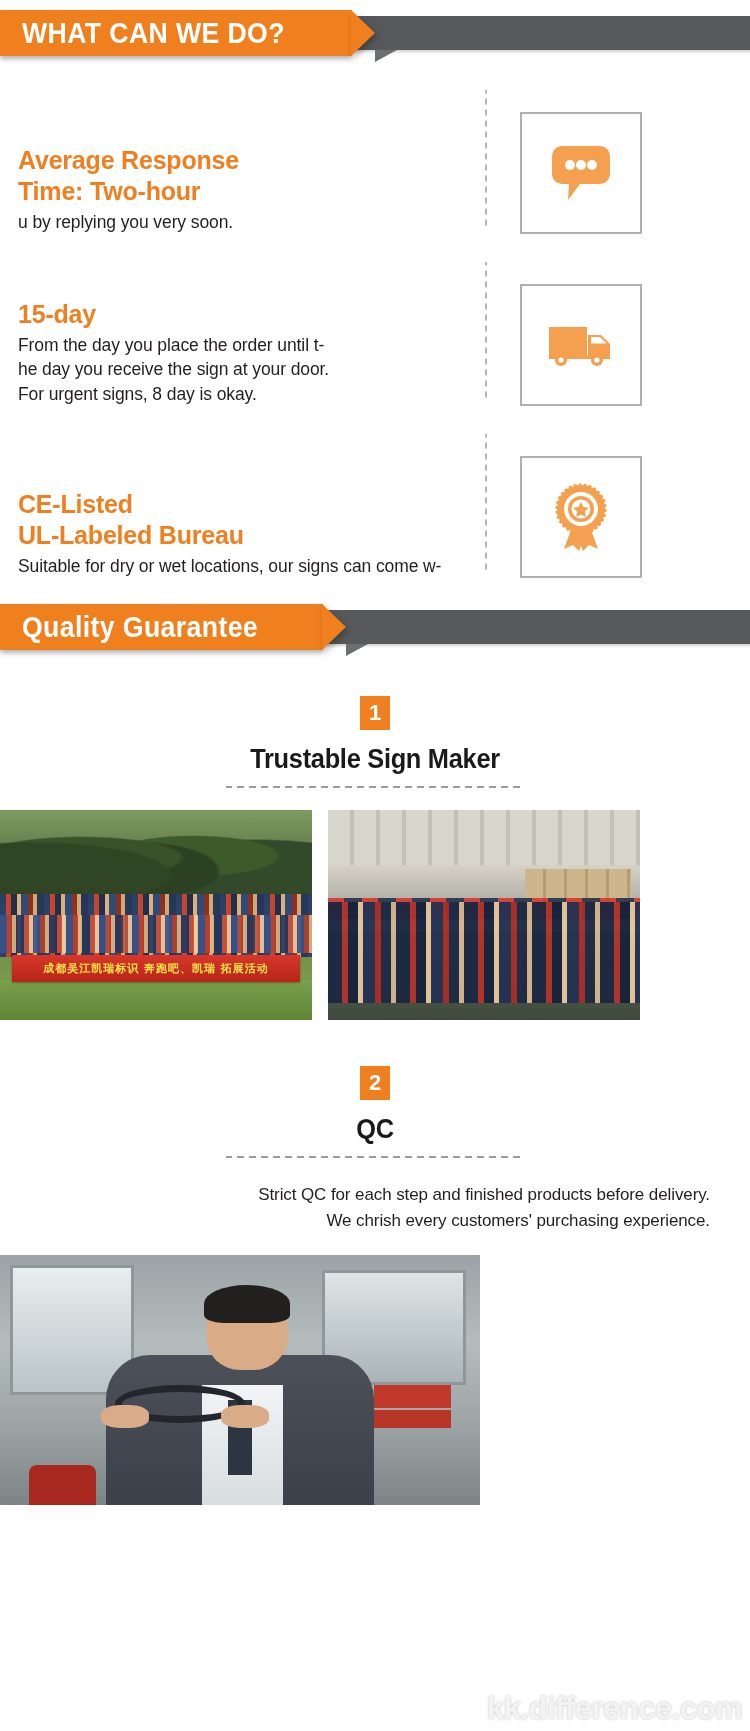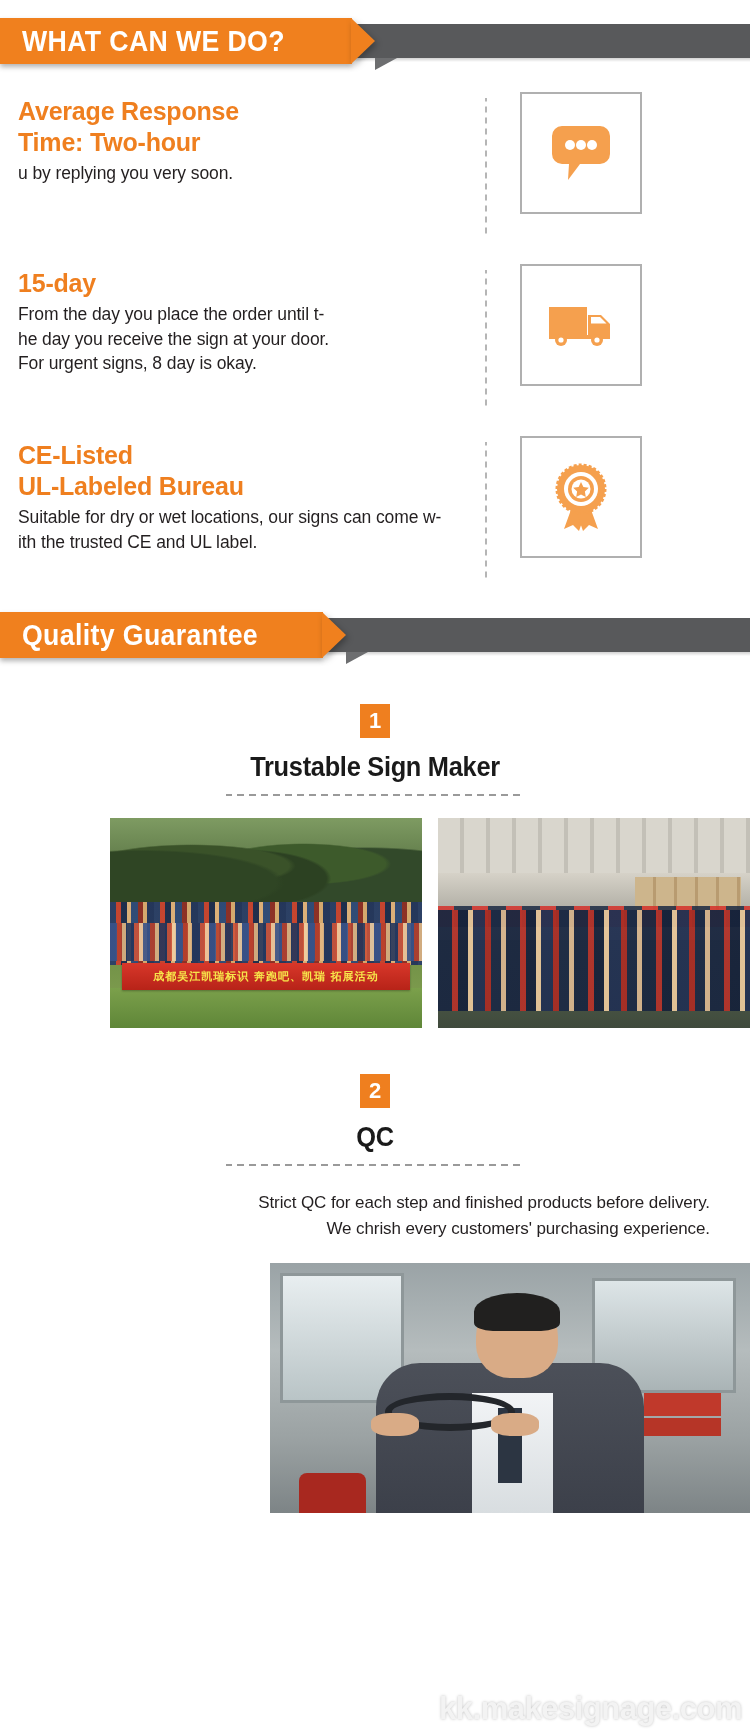--- a/index.html
+++ b/index.html
@@ -13,21 +13,21 @@
     width: 750px;
     height: 1731px;
     overflow: hidden;
     background: #ffffff;
   }
 
   
   .banner {
     position: relative;
     height: 46px;
-    margin-top: 18px;
+    margin-top: 10px;
   }
   .banner-grey {
     position: absolute;
     left: 0; top: 6px;
     width: 750px; height: 34px;
     background: #58595b;
   }
   .banner-grey-shadow {
     position: absolute;
     left: 0; top: 40px;
@@ -70,21 +70,21 @@
     border-left: 22px solid #6d6e70;
     border-bottom: 12px solid transparent;
   }
 
   
   .features {
     padding: 28px 0 0 0;
   }
   .feature-row {
     display: flex;
-    align-items: flex-start;
+    align-items: flex-end;
     padding: 0 18px 0 18px;
     margin-bottom: 22px;
     min-height: 150px;
     gap: 9px;
   }
   .feature-text {
     width: 452px;
     padding-top: 4px;
   }
   .feature-title {
@@ -164,21 +164,21 @@
     line-height: 1.50;
     margin: 24px 0 0 0;
     padding: 0 72px;
     letter-spacing: -0.1px;
   }
   .block-desc.centered { text-align: right; padding: 0 40px; }
 
   
   .photo-row {
     display: flex;
-    justify-content: flex-end;
+    justify-content: flex-start;
     gap: 16px;
     margin-top: 22px;
   }
   .photo {
     position: relative;
     overflow: hidden;
     background: #4a5a3b;
   }
   .photo-1 { width: 312px; height: 210px; }
   .photo-2 { width: 312px; height: 210px; }
@@ -343,21 +343,20 @@
     </div>
 
     <div class="feature-row">
       <div class="feature-text">
         <div class="feature-title">
           <div>CE-Listed</div>
           <div>UL-Labeled Bureau</div>
         </div>
         <div class="feature-desc">
           <div>Suitable for dry or wet locations, our signs can come w-</div>
-          <div>ith the trusted CE and UL label.</div>
         </div>
       </div>
       <div class="feature-divider"></div>
       <div class="feature-iconbox">
         <svg class="icon-svg" width="62" height="68" viewBox="0 0 62 68">
           <path d="M22 44l-8 22 9-4 6 6 7-20z" fill="#f5a04e"></path>
           <path d="M40 44l8 22-9-4-6 6-7-20z" fill="#f5a04e"></path>
           <g fill="#f5a04e">
             <circle cx="31" cy="26" r="24"></circle>
           </g>
@@ -435,14 +434,14 @@
         <div class="p3-tie"></div>
         <div class="p3-head"></div>
         <div class="p3-hair"></div>
         <div class="p3-ring"></div>
         <div class="p3-hand1"></div>
         <div class="p3-hand2"></div>
       </div>
     </div>
   </div>
 
-  <div class="watermark">kk.makesignage.com</div>
+  <div class="watermark">kk.difference.com</div>
 </div>
 
 </body></html>

